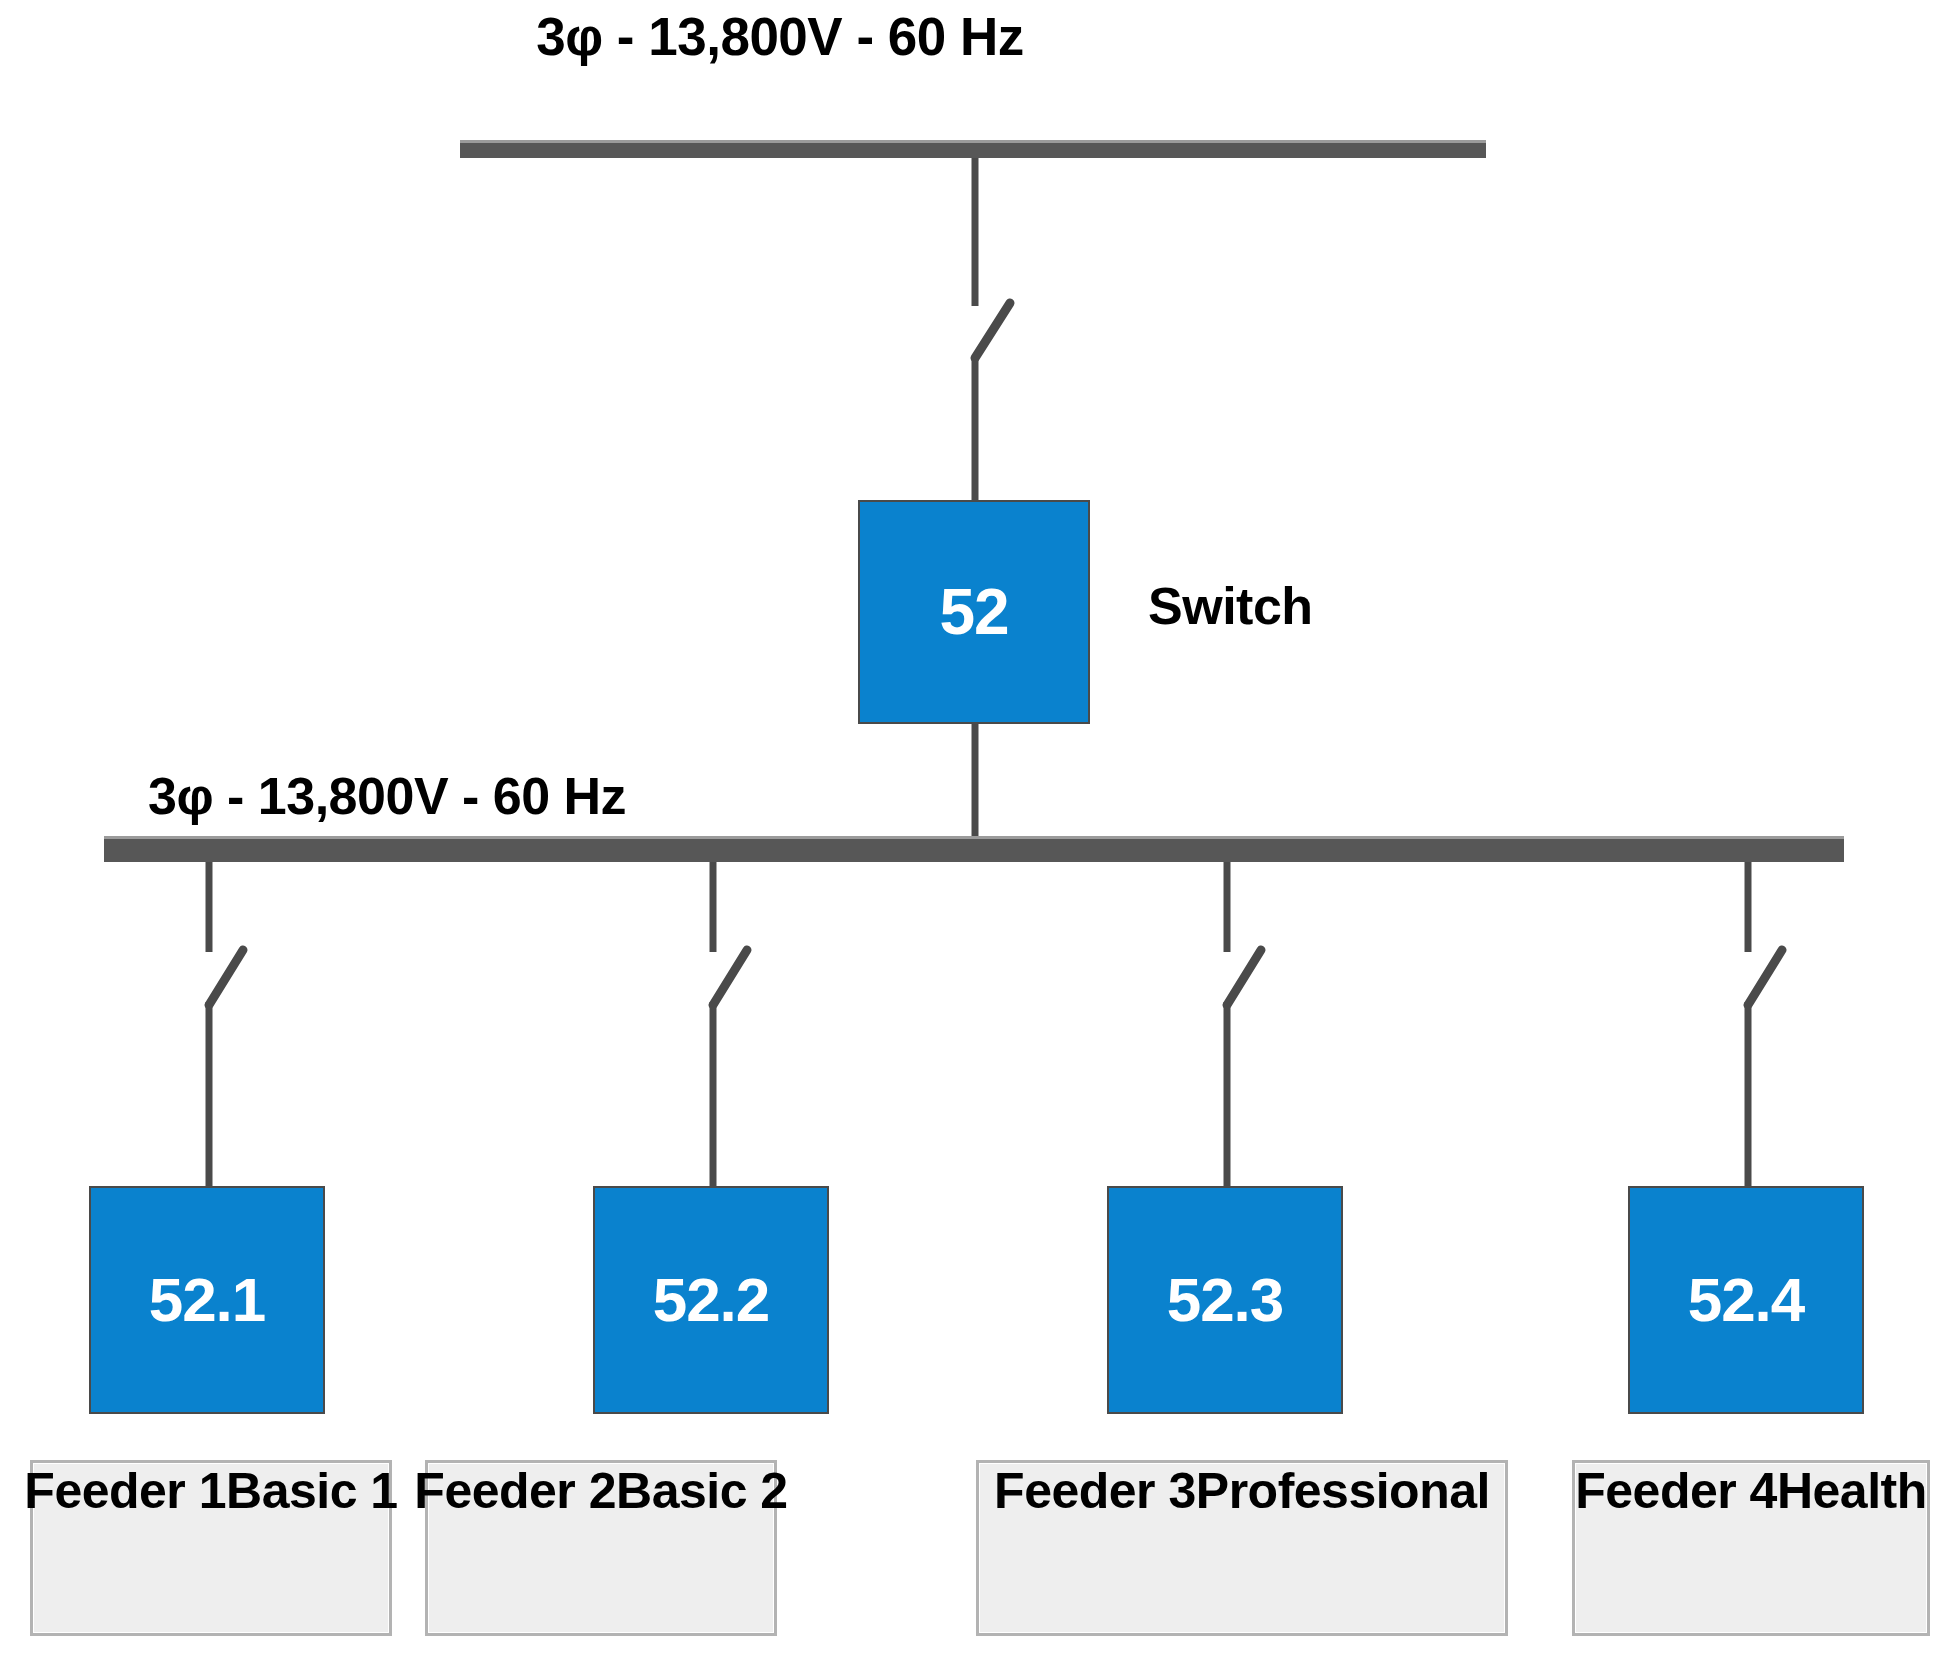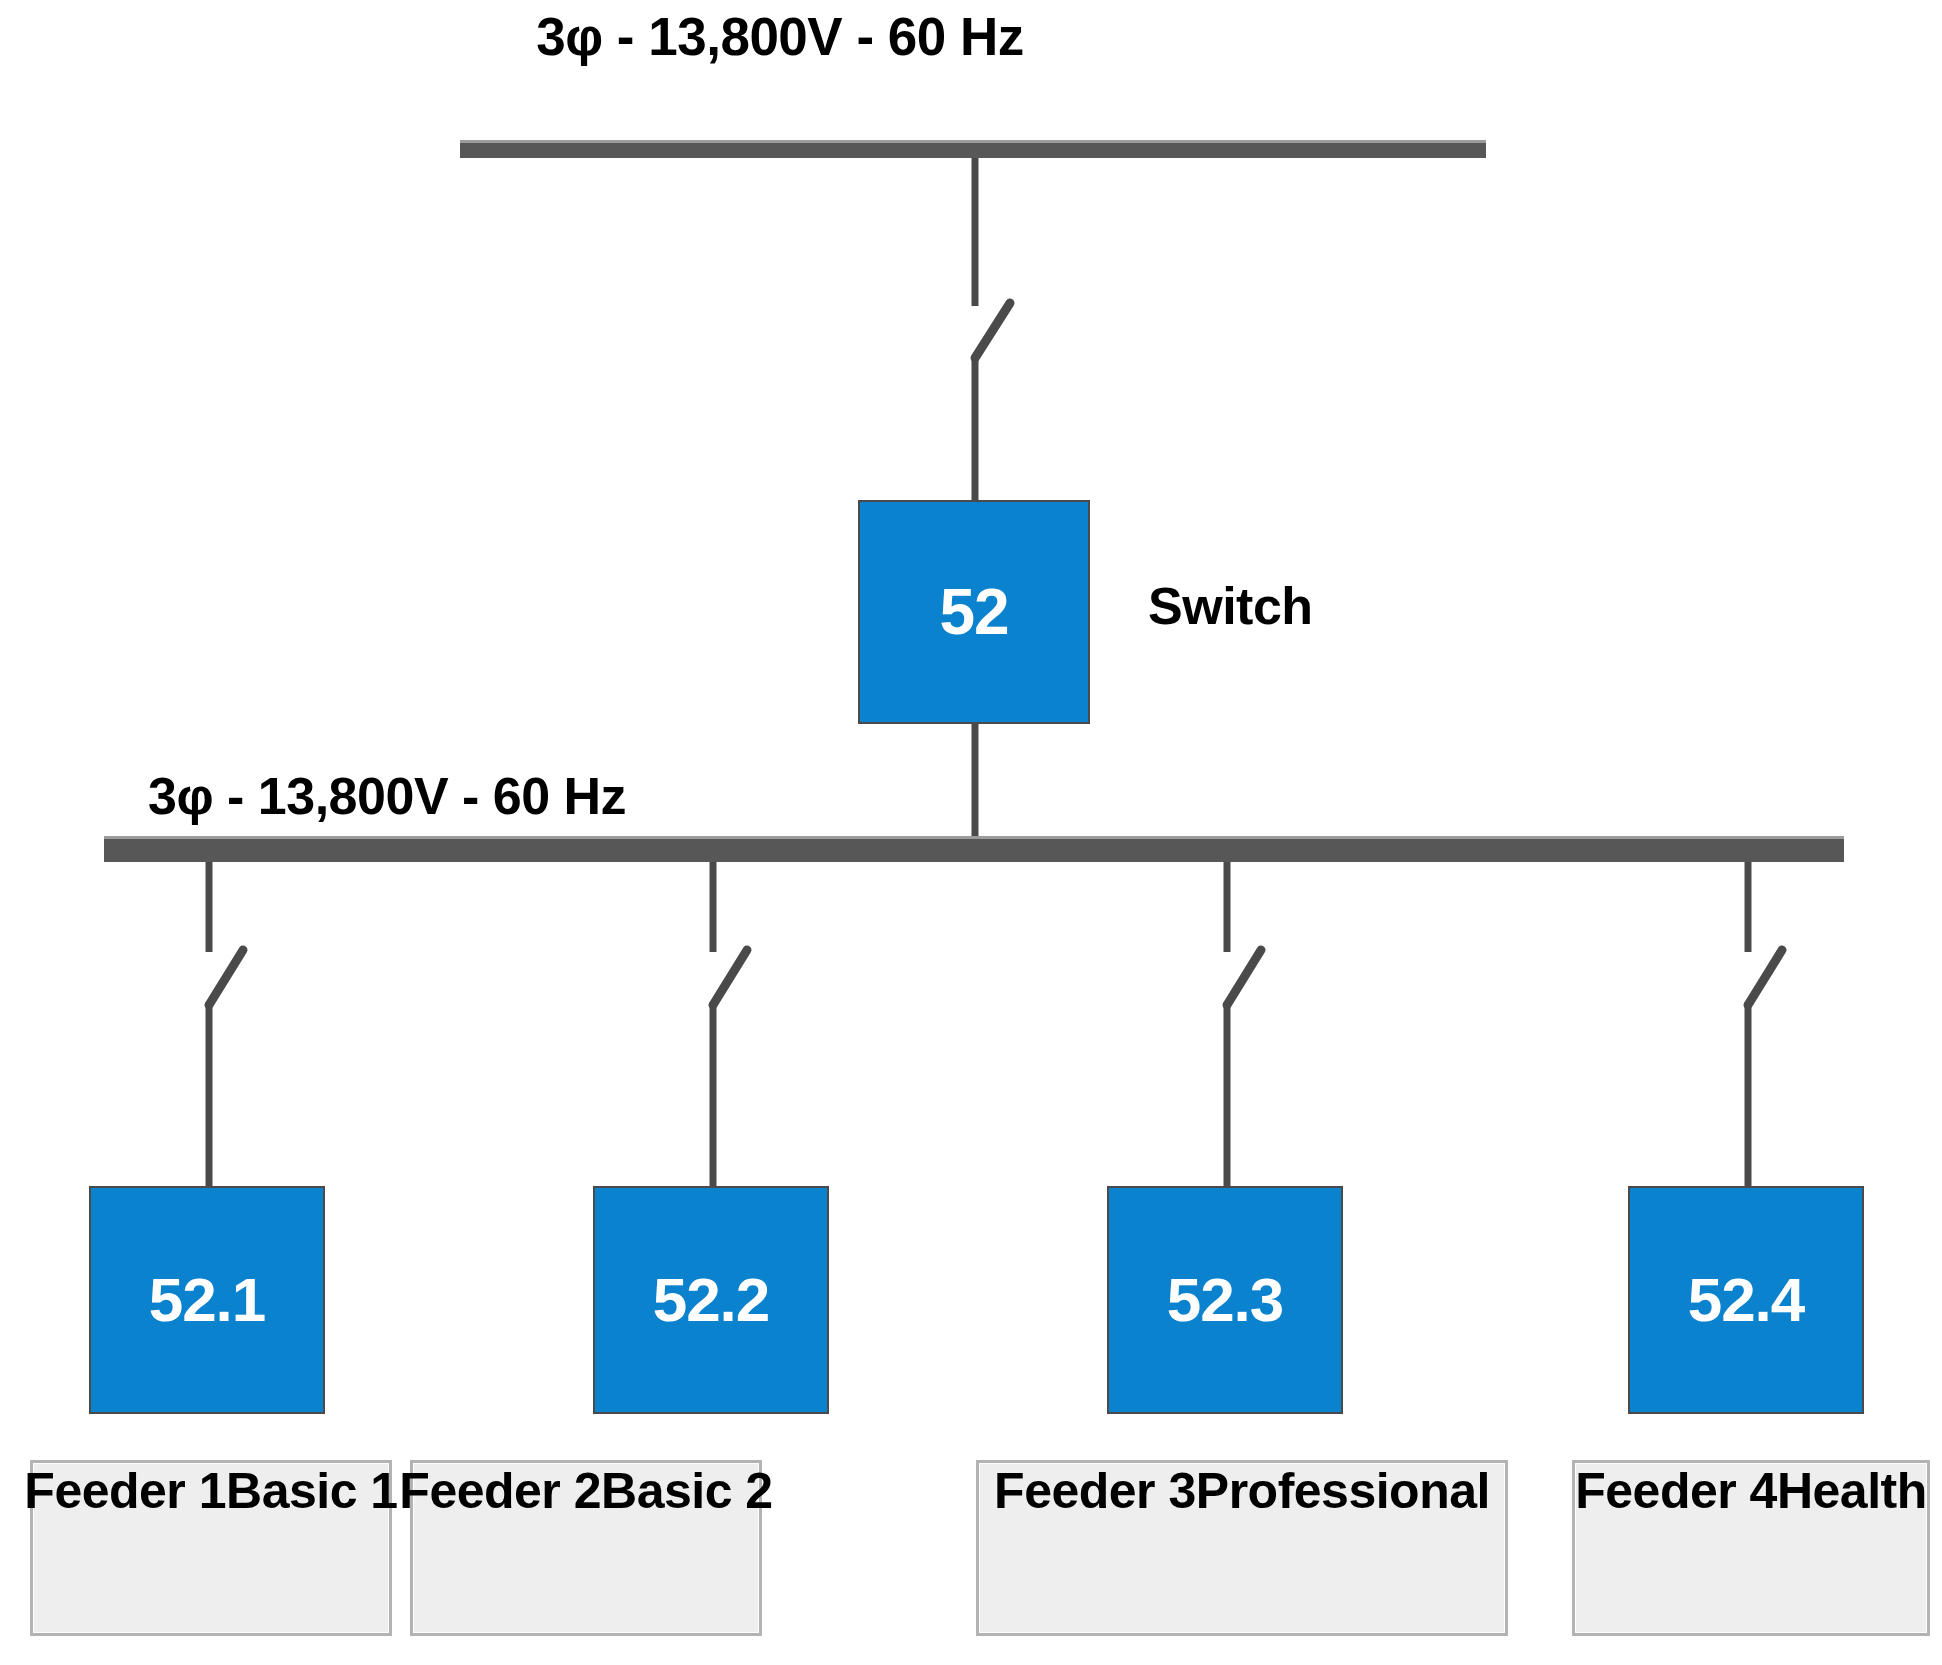--- a/index.html
+++ b/index.html
@@ -105,21 +105,21 @@
   }
   .feeder-box .fb-line {
     font-weight: bold;
     font-size: 50px;
     color: #000000;
     line-height: 1.12;
     letter-spacing: -0.5px;
     white-space: nowrap;
   }
   #feeder-box-1 { left: 30px;   width: 362px; }
-  #feeder-box-2 { left: 410px;  width: 352px; }
+  #feeder-box-2 { left: 425px;  width: 352px; }
   #feeder-box-3 { left: 976px;  width: 532px; }
   #feeder-box-4 { left: 1572px; width: 358px; }
 </style>
 </head>
 <body>
 
 <div id="canvas">
 
   <svg id="svg-layer" viewBox="0 0 1942 1665" xmlns="http://www.w3.org/2000/svg">
 

